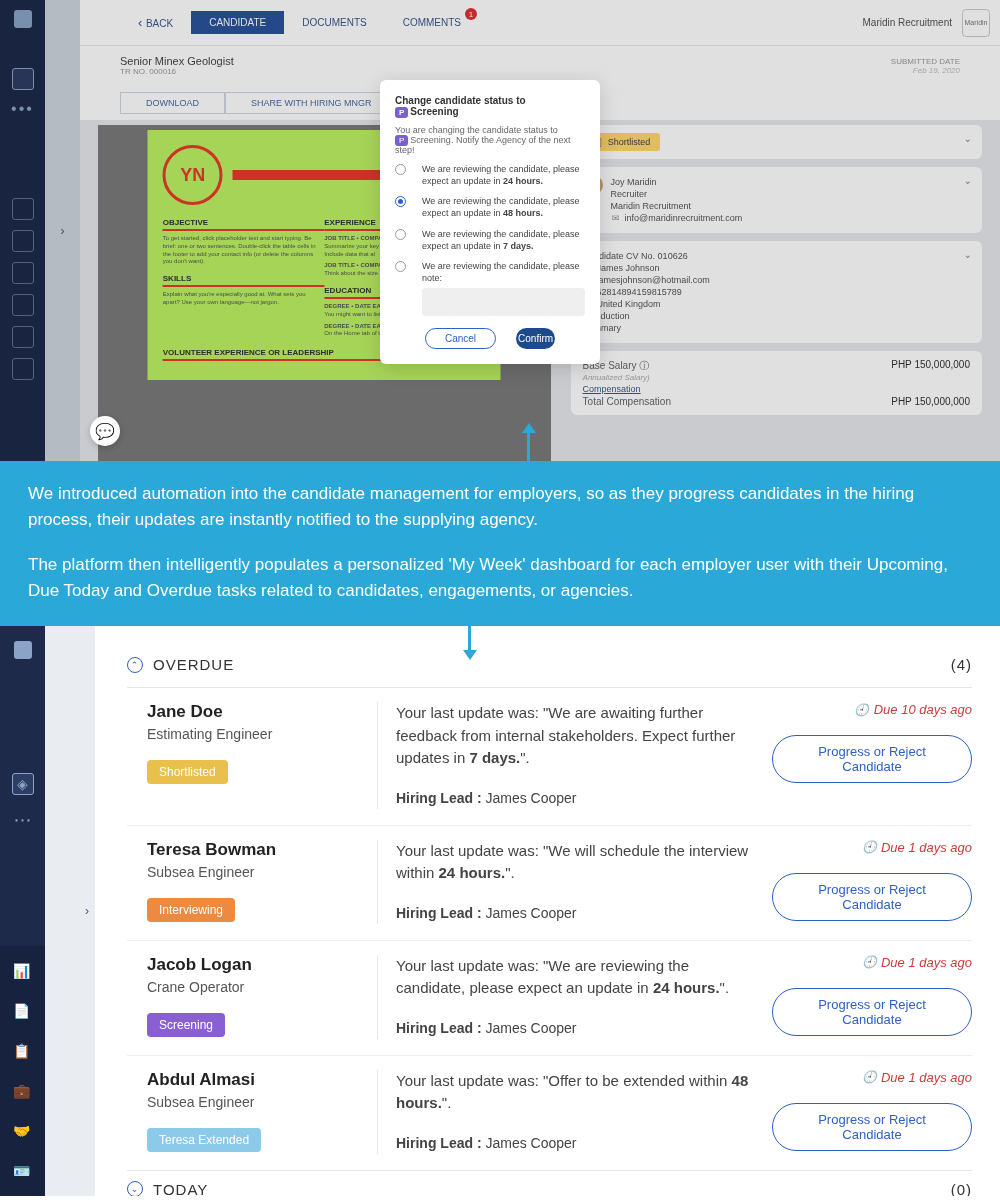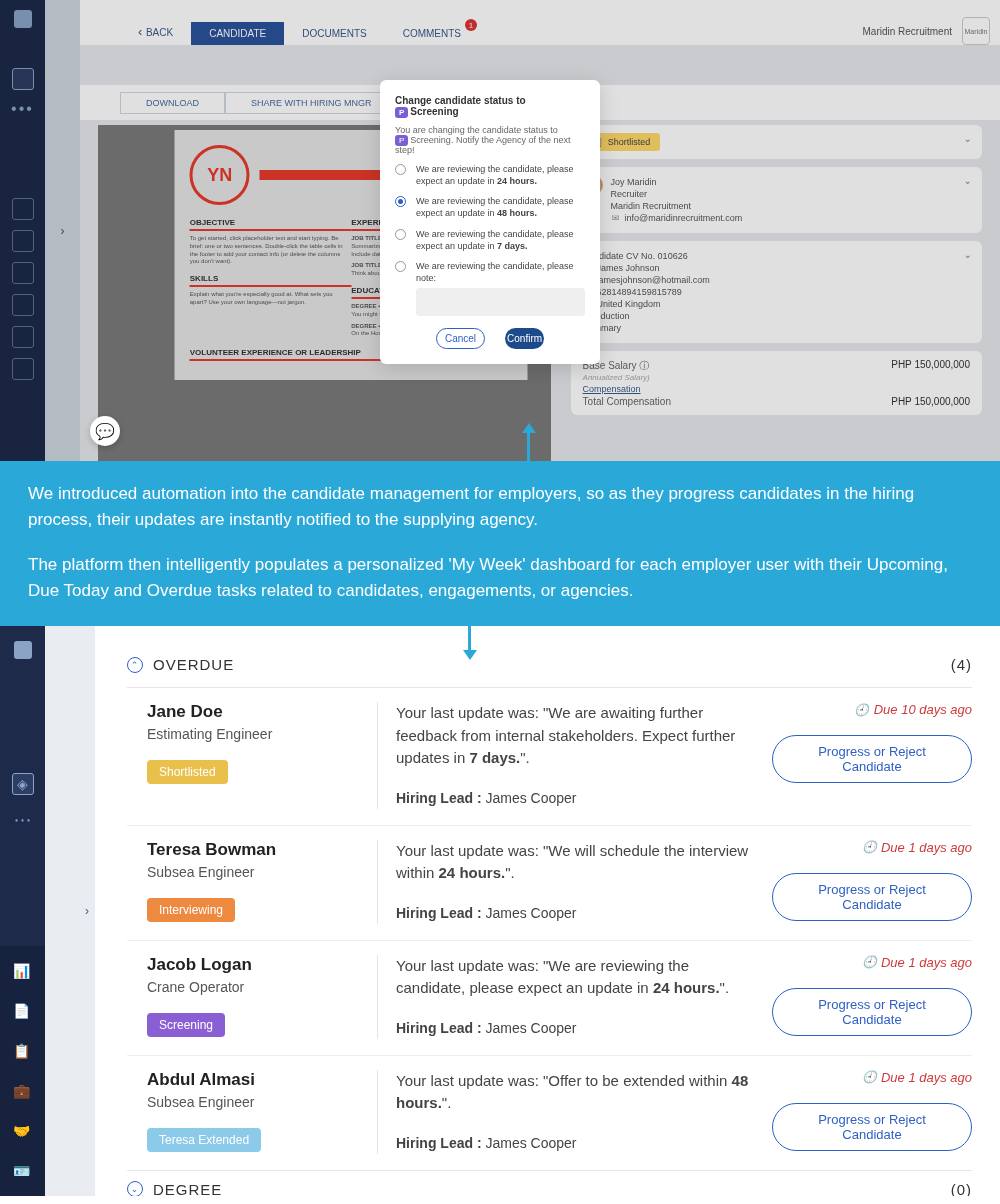--- a/index.html
+++ b/index.html
@@ -30,21 +30,21 @@
 
 .rail-expand {
   position: absolute; left: 45px; top: 0; bottom: 0; width: 35px; background: #cfd5df;
   display: flex; align-items: center; justify-content: center;
 }
 .rail-expand span { color: #4a5568; font-size: 12px; }
 
 .main-header {
   position: absolute; left: 80px; right: 0; top: 0; height: 45px;
   background: #fff;
-  display: flex; align-items: flex-end; gap: 0; padding-left: 40px;
+  display: flex; align-items: center; gap: 0; padding-left: 40px;
 }
 .nav-tab { padding: 6px 18px; font-size: 10px; color: #3a5a8a; }
 .nav-tab.back::before { content: "‹ "; font-size: 13px; }
 .nav-tab.active { background: #29529b; color: #fff; }
 .nav-tab.comments { position: relative; }
 .nav-tab.comments::after { content: attr(data-badge); position: absolute; top: -3px; right: 2px; background: #d33; color: #fff; border-radius: 50%; width: 12px; height: 12px; font-size: 8px; display: flex; align-items: center; justify-content: center; }
 .header-right { margin-left: auto; margin-right: 10px; display: flex; align-items: center; gap: 10px; font-size: 10px; color: #555; }
 .logo-sq { width: 28px; height: 28px; border: 1px solid #ccc; border-radius: 4px; font-size: 7px; display: flex; align-items: center; justify-content: center; color: #777; }
 
 .subheader {
@@ -62,21 +62,21 @@
 }
 .btn-sm { border: 1px solid #d0d6e0; font-size: 9px; color: #4a6ba0; padding: 5px 25px; background: #fff; }
 
 .content-area {
   position: absolute; left: 80px; right: 0; top: 120px; bottom: 0;
   display: flex; gap: 20px; padding: 5px 18px 0 18px;
 }
 .doc-preview {
   flex: 1.1; background: #7a7a7a; position: relative; overflow: hidden;
 }
-.doc-page { position: absolute; left: 50%; transform: translateX(-50%); top: 5px; width: 78%; background: #e5e5e5; padding: 15px; font-size: 7px; color: #333; margin-left: 27px; }
+.doc-page { position: absolute; left: 50%; transform: translateX(-50%); top: 5px; width: 78%; background: #bef264; padding: 15px; font-size: 7px; color: #333; }
 .yn-circle { width: 60px; height: 60px; border: 3px solid #e63b2c; border-radius: 50%; display: flex; align-items: center; justify-content: center; font-weight: bold; color: #e63b2c; font-size: 18px; margin-bottom: 10px; }
 .doc-cols { display: flex; }
 .doc-col { flex: 1; }
 .doc-h { font-weight: bold; border-bottom: 2px solid #e63b2c; padding-bottom: 2px; margin: 8px 0 4px; font-size: 8px; }
 .doc-p { font-size: 6px; color: #555; line-height: 1.3; }
 
 .right-panel { flex: 1; display: flex; flex-direction: column; gap: 8px; }
 .rp-card { background: #fff; border-radius: 6px; padding: 8px 12px; font-size: 9px; color: #444; position: relative; }
 .rp-card .chev { position: absolute; right: 10px; top: 8px; font-size: 10px; color: #888; }
 .status-pill { background: #ffd96b; border-radius: 3px; padding: 4px 10px; font-size: 9px; display: inline-flex; align-items: center; gap: 4px; }
@@ -94,29 +94,29 @@
 
 
 .modal {
   position: absolute; left: 380px; top: 80px; width: 220px; background: #fff; border-radius: 6px;
   padding: 15px; font-size: 10px; color: #333; z-index: 5;
   box-shadow: 0 4px 20px rgba(0,0,0,0.15);
 }
 .modal h4 { font-size: 10px; font-weight: bold; margin-bottom: 8px; }
 .p-badge { background: #7a5fd4; color: #fff; border-radius: 3px; padding: 1px 4px; font-size: 8px; margin-right: 2px; }
 .modal-sub { font-size: 9px; color: #666; margin-bottom: 8px; }
-.radio-row { display: flex; gap: 10px; margin-bottom: 8px; align-items: flex-start; }
+.radio-row { display: flex; gap: 16px; margin-bottom: 8px; align-items: flex-start; }
 .radio-dot { width: 11px; height: 11px; border: 1px solid #999; border-radius: 50%; flex-shrink: 0; margin-top: 1px; position: relative; }
 .radio-dot.checked { border-color: #2d5fc4; }
 .radio-dot.checked::after { content: ""; position: absolute; inset: 2px; background: #2d5fc4; border-radius: 50%; }
 .radio-label { font-size: 9px; line-height: 1.35; color: #444; }
 .radio-label b { font-weight: bold; }
 .modal-textarea { width: 100%; height: 28px; background: #efefef; border: none; border-radius: 4px; margin-top: 4px; }
 .modal-btns { display: flex; justify-content: center; gap: 20px; margin-top: 12px; }
-.btn-cancel { border: 1px solid #2d5fc4; color: #2d5fc4; background: #fff; border-radius: 14px; padding: 4px 8px; font-size: 10px; }
+.btn-cancel { border: 1px solid #2d5fc4; color: #2d5fc4; background: #fff; border-radius: 14px; padding: 4px 19px; font-size: 10px; }
 .btn-confirm { background: #1d4a8a; color: #fff; border: none; border-radius: 14px; padding: 4px 2px; font-size: 10px; }
 
 
 .callout {
   background: #2aa9d8; color: #fff; padding: 20px 28px 22px; font-size: 17px; line-height: 1.55;
   position: relative;
 }
 .callout p { margin-bottom: 18px; }
 .callout p:last-child { margin-bottom: 0; }
 .arrow-container-top { position: relative; height: 0; }
@@ -214,20 +214,30 @@
     <div class="nav-tab back">BACK</div>
     <div class="nav-tab active">CANDIDATE</div>
     <div class="nav-tab">DOCUMENTS</div>
     <div class="nav-tab comments" data-badge="1">COMMENTS</div>
     <div class="header-right">
       <span>Maridin Recruitment</span>
       <div class="logo-sq">Maridin</div>
     </div>
   </div>
 
+  <div class="subheader">
+    <div class="sub-left">
+      <span>Senior Minex Geologist</span>
+      <span class="tr">TR NO. 000016</span>
+    </div>
+    <div class="sub-right">
+      <div>SUBMITTED DATE</div>
+      <div style="font-style:italic;color:#bbb">Feb 19, 2020</div>
+    </div>
+  </div>
 
   <div class="actionbar">
     <button class="btn-sm">DOWNLOAD</button>
     <button class="btn-sm">SHARE WITH HIRING MNGR</button>
   </div>
 
   <div class="content-area">
     <div class="doc-preview">
       <div class="doc-page">
         <div class="yn-circle">YN</div>
@@ -429,18 +439,18 @@
     </div>
     <div class="task-right">
       <div class="due-text">Due 1 days ago</div>
       <button class="progress-btn">Progress or Reject Candidate</button>
     </div>
   </div>
       </div>
 
     <div class="section-header">
       <span class="icon-circle">⌄</span>
-      <span>DEGREE</span>
+      <span>TODAY</span>
       <span class="count">(0)</span>
     </div>
 
   </div>
 </div>
 
 </body></html>

